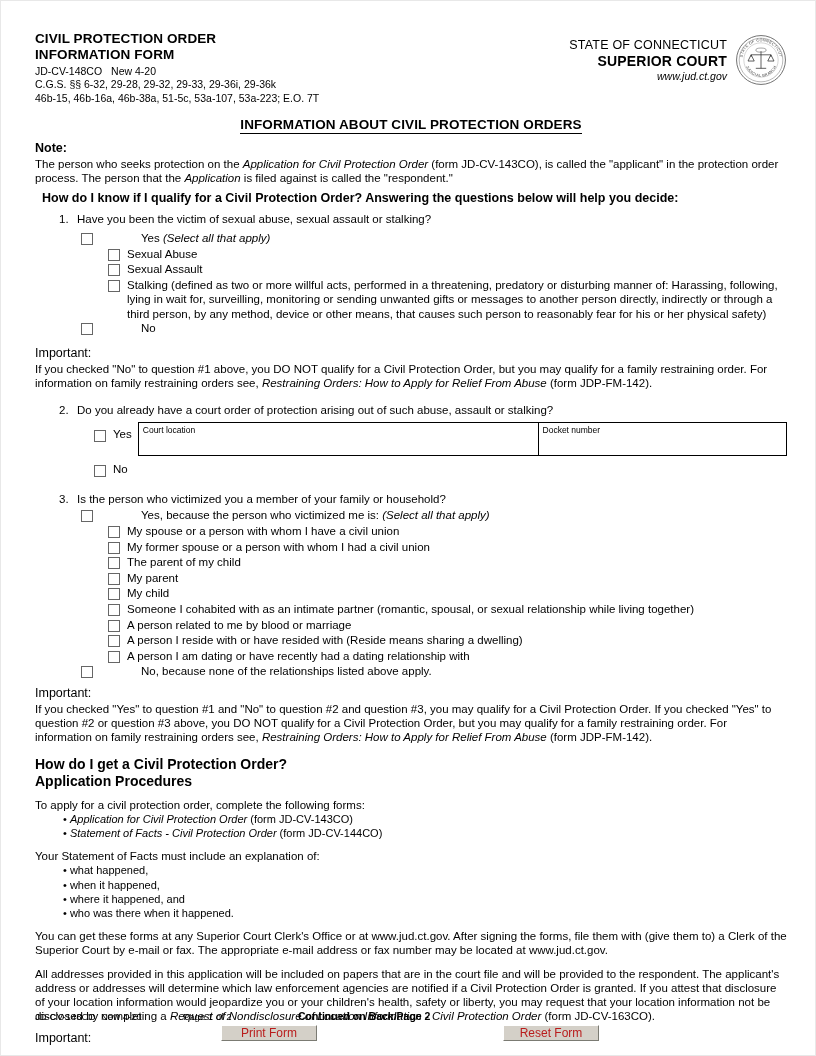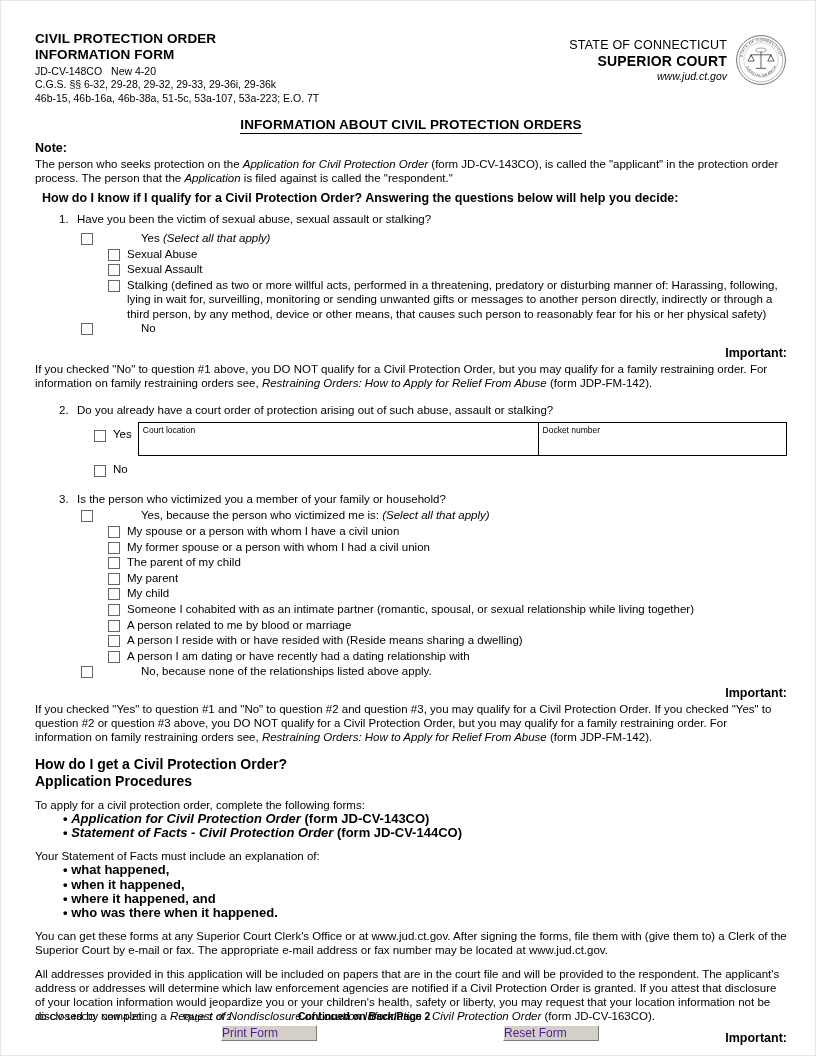--- a/index.html
+++ b/index.html
@@ -151,24 +151,23 @@
   .cb-label {
     margin-left: 7px;
     flex: 1;
   }
   .lvl1 { padding-left: 46px; gap: 41px; }
   .lvl2 { padding-left: 73px; }
 
   
   .important {
     font-size: 12.5px;
-    font-weight: bold;
+    font-weight: normal;
     line-height: 15px;
     margin-top: 9px;
-    text-align: right;
   }
 
   
   .q2-wrap {
     display: flex;
     align-items: flex-start;
     padding-left: 52px;
     margin-top: 4px;
   }
   .q2-yes {
@@ -214,24 +213,23 @@
     line-height: 18px;
     margin-top: 10px;
   }
   .sub-h {
     font-size: 14px;
     font-weight: bold;
     line-height: 15px;
     margin-top: 1px;
   }
   .bullets {
-    font-size: 13px;
+    font-size: 11px;
     line-height: 14.2px;
     padding-left: 28px;
-    font-weight: bold;
   }
   .bullets .bl::before {
     content: "• ";
   }
   .mt8 { margin-top: 9px; }
 
   
   .footer {
     position: absolute;
     left: 34px;
@@ -250,30 +248,30 @@
     position: absolute;
     left: 34px;
     top: 1024px;
     width: 752px;
     height: 17px;
   }
   .btn {
     position: absolute;
     height: 16px;
     line-height: 14px;
-    text-align: left;
+    text-align: center;
     font-size: 12px;
     font-family: "Liberation Sans", sans-serif;
     background: #d4d0c8;
     border-top: 1.5px solid #ffffff;
     border-left: 1.5px solid #ffffff;
     border-right: 1.5px solid #7b7b73;
     border-bottom: 1.5px solid #7b7b73;
     box-sizing: border-box;
-    color: #4c1d95;
+    color: #b91c1c;
     cursor: pointer;
     padding: 0;
   }
   .btn-print { left: 186px; width: 96px; }
   .btn-reset { left: 468px; width: 96px; }
 </style>
 </head>
 <body>
 
 <div class="page">

